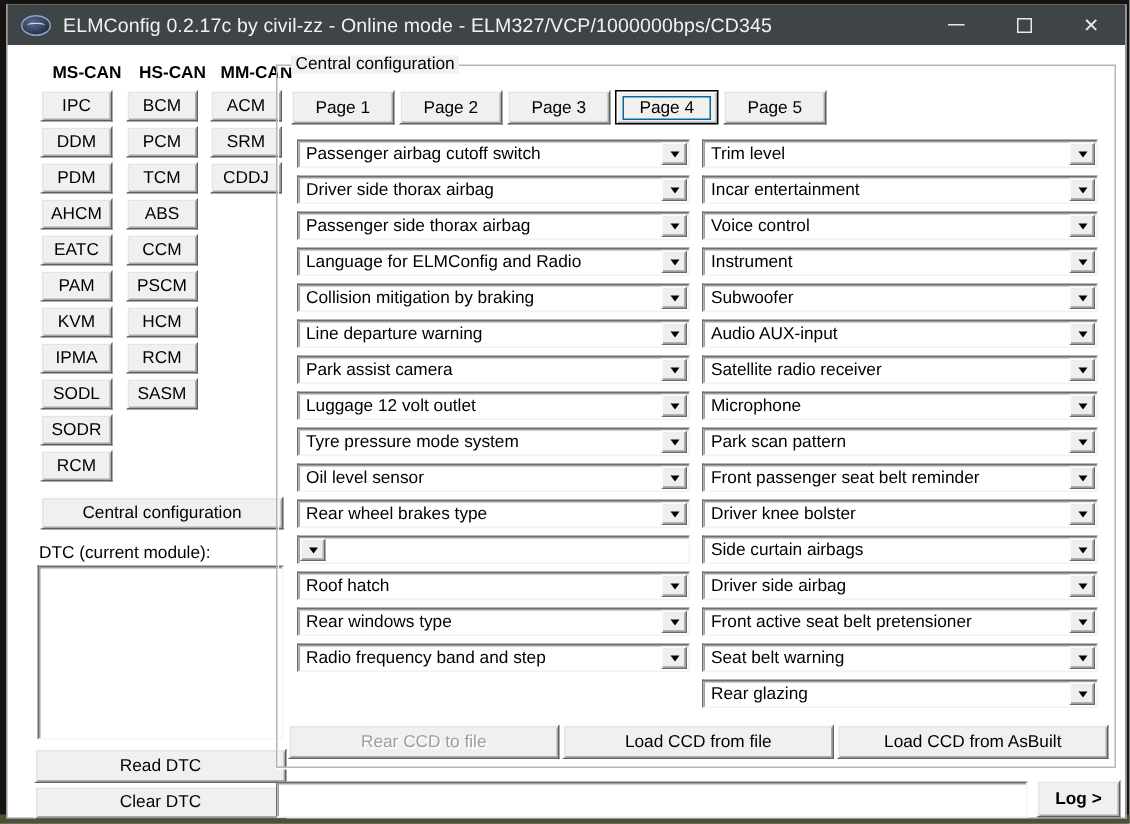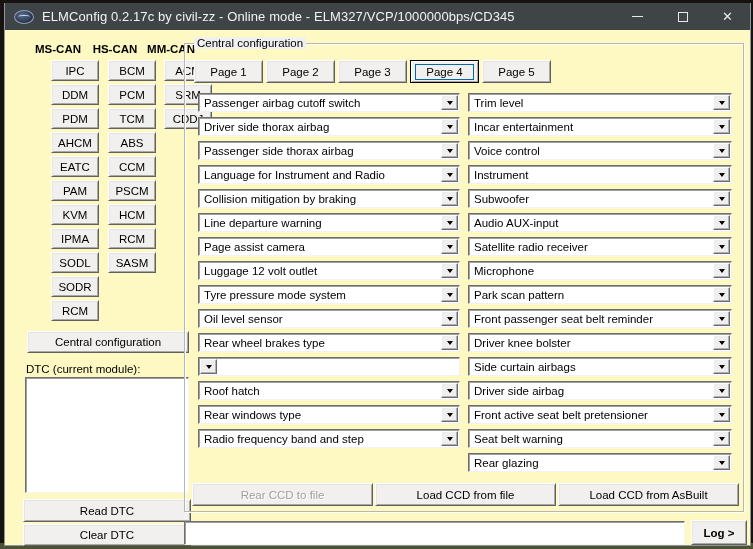--- a/index.html
+++ b/index.html
@@ -6,21 +6,21 @@
   html,body { width:753px; height:549px; overflow:hidden; }
   body {
     background:#161310;
     font-family:"Liberation Sans","DejaVu Sans",sans-serif;
     font-size:11.5px; color:#000;
   }
   #desktop-strip { position:absolute; left:0; bottom:0; width:753px; height:6px; background:#4d5233; }
 
   #window {
     position:absolute; left:4px; top:3px; width:747px; height:543px;
-    background:#fef9c3; border:1px solid #8f969c; border-top:none;
+    background:#ffffff; border:1px solid #8f969c; border-top:none;
   }
 
   
   #titlebar {
     position:absolute; left:0; top:0; width:100%; height:27px;
     background:#3f4447; display:flex; align-items:center; color:#f2f2f2;
   }
   #app-icon {
     width:20px; height:14px; margin:0 8px 0 9px; position:relative;
     border:1px solid #8ea0bd; border-radius:50%;
@@ -49,21 +49,21 @@
   .sunken {
     background:#fff;
     border:1px solid; border-color:#6e6e6e #f5f5f5 #f5f5f5 #6e6e6e;
     box-shadow: inset 1px 1px 0 #9f9f9f;
   }
 
   
   #sidebar { position:absolute; left:16px; top:27px; width:178px; height:516px; }
   .can-header { position:absolute; top:13px; width:48px; text-align:center; font-weight:bold; }
   .mod-col { position:absolute; top:30px; width:48px; }
-  .mod-col .btn { width:48px; height:21px; margin-bottom:3px;margin-left:24px; }
+  .mod-col .btn { width:48px; height:21px; margin-bottom:3px; }
   #central-config-btn { position:absolute; left:6px; top:301px; width:162px; height:22px; }
   #dtc-label { position:absolute; left:5px; top:333px; }
   #dtc-box { position:absolute; left:4px; top:347px; width:164px; height:116px; }
   #read-dtc-btn  { position:absolute; left:2px; top:469px; width:168px; height:23px; }
   #clear-dtc-btn { position:absolute; left:2px; top:494px; width:168px; height:22px; }
 
   
   #groupbox {
     position:absolute; left:179px; top:40px; width:560px; height:469px;
     border:1px solid #b6b6b6; box-shadow:1px 1px 0 #fff, inset 1px 1px 0 #fff;
@@ -211,21 +211,21 @@
         </div>
 
         <div class="combo">
           <span class="combo-text">Passenger side thorax airbag</span>
           <span class="combo-btn">
             <i class="tri"></i>
           </span>
         </div>
 
         <div class="combo">
-          <span class="combo-text">Language for Instrument and Radio</span>
+          <span class="combo-text">Language for ELMConfig and Radio</span>
           <span class="combo-btn">
             <i class="tri"></i>
           </span>
         </div>
 
         <div class="combo">
           <span class="combo-text">Collision mitigation by braking</span>
           <span class="combo-btn">
             <i class="tri"></i>
           </span>
@@ -233,21 +233,21 @@
 
 
         <div class="combo">
           <span class="combo-text">Line departure warning</span>
           <span class="combo-btn">
             <i class="tri"></i>
           </span>
         </div>
 
         <div class="combo">
-          <span class="combo-text">Page assist camera</span>
+          <span class="combo-text">Park assist camera</span>
           <span class="combo-btn">
             <i class="tri"></i>
           </span>
         </div>
 
         <div class="combo">
           <span class="combo-text">Luggage 12 volt outlet</span>
           <span class="combo-btn">
             <i class="tri"></i>
           </span>

